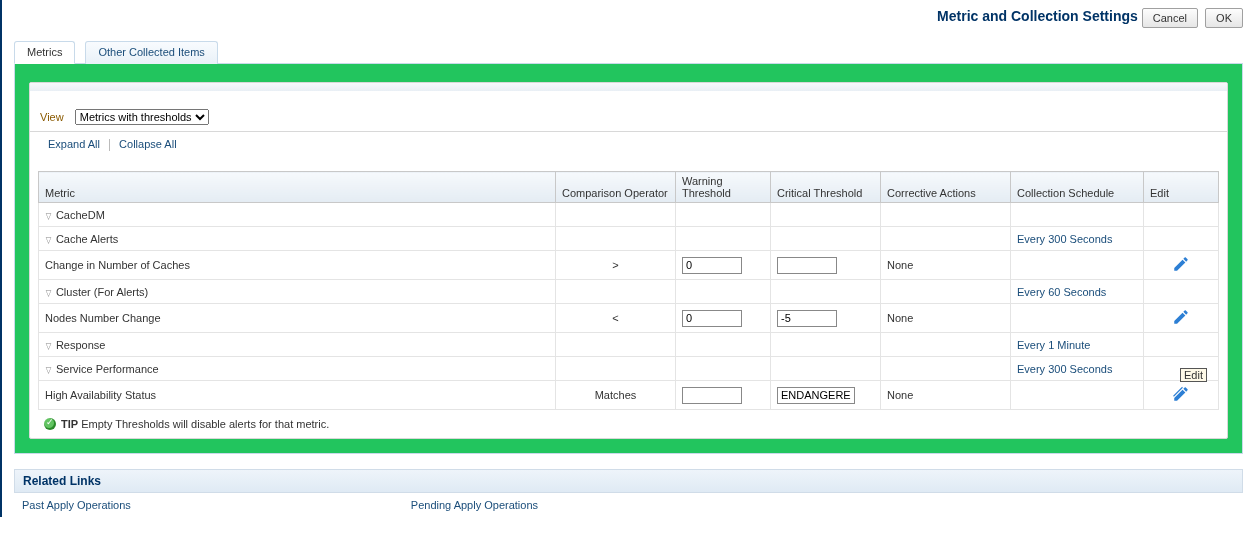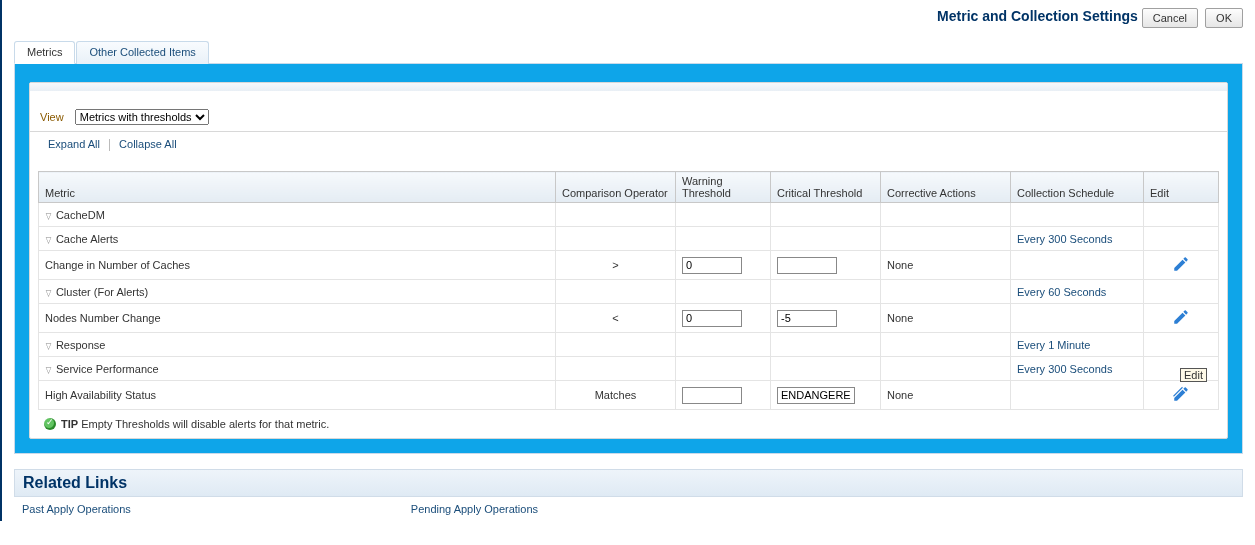--- a/index.html
+++ b/index.html
@@ -32,21 +32,21 @@
     border: 1px solid #a0a0a0;
     border-radius: 2px;
     padding: 3px 10px;
     font-size: 11px;
     margin-left: 4px;
     cursor: pointer;
     color: #333;
   }
   .tabs {
     display: flex;
-    gap: 1px;
+    gap: 10px;
     margin: 0 12px;
     border-bottom: 1px solid #c8daea;
     position: relative;
   }
   .tab {
     padding: 4px 12px 5px 12px;
     border: 1px solid #c8daea;
     border-bottom: none;
     border-radius: 3px 3px 0 0;
     background: linear-gradient(#f8fbfe, #e9f1f8);
@@ -59,21 +59,21 @@
   .tab.active {
     background: #fff;
     color: #333;
     font-weight: normal;
     border-bottom: 1px solid #fff;
   }
   .panel {
     margin: 0 12px 12px 12px;
     border: 1px solid #c8daea;
     border-top: none;
-    background: #0ea5e9;
+    background: #22c55e;
     padding: 18px 14px 14px 14px;
   }
   .inner-card {
     border: 1px solid #d8d8d8;
     border-radius: 2px;
     background: #fff;
   }
   .inner-head {
     background: linear-gradient(#f6f9fc, #e9eff5);
     height: 8px;
@@ -164,21 +164,21 @@
     font-size: 9px;
     left: 2px; top: -1px;
   }
   .related {
     margin: 12px 12px 0 12px;
   }
   .related-title {
     background: linear-gradient(#eef4fa, #dfeaf4);
     padding: 4px 8px;
     font-weight: bold;
-    font-size: 16px;
+    font-size: 12px;
     color: #003366;
     border: 1px solid #d0dce8;
     margin-top: 15px;
   }
   .related-links {
     display: flex;
     gap: 280px;
     padding: 6px 8px;
   }
   .tooltip {

